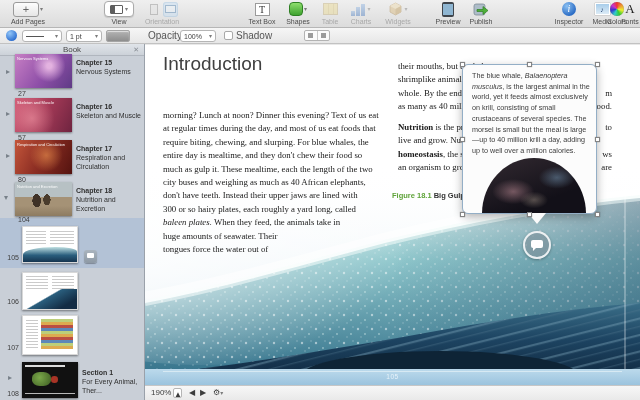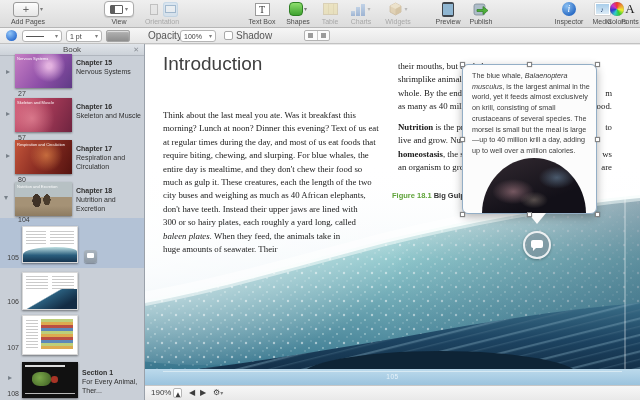--- a/index.html
+++ b/index.html
@@ -423,31 +423,31 @@
       <ellipse cx="295" cy="332" rx="140" ry="26" fill="#0e2436" clip-path="url(#clipPage)"></ellipse>
       <ellipse cx="55" cy="215" rx="215" ry="105" fill="url(#fadeTL)"></ellipse>
       <line x1="480" y1="140" x2="480" y2="324" stroke="#ffffff" stroke-width="1" opacity="0.55"></line>
       <rect y="324" width="495" height="17" fill="url(#barg)"></rect>
       <line x1="18" y1="326.5" x2="477" y2="326.5" stroke="#e6f2f8" stroke-width="0.8" opacity="0.85"></line>
     </svg>
 
     <div class="pg-heading">Introduction</div>
 
     <div id="col1" class="serif">
-      <div class="ln"><span>Think about the last meal you ate. Was it breakfast this</span></div>
       <div class="ln"><span>morning? Lunch at noon? Dinner this evening? Text of us eat</span></div>
       <div class="ln"><span>at regular times during the day, and most of us eat foods that</span></div>
       <div class="ln"><span>require biting, chewing, and slurping. For blue whales, the</span></div>
       <div class="ln"><span>entire day is mealtime, and they don't chew their food so</span></div>
-      <div class="ln"><span>much as gulp it. These creatures, each the length of the two</span></div>
+      <div class="ln"><span>much as gulp it. These mealtime, each the length of the two</span></div>
       <div class="ln"><span>city buses and weighing as much as 40 African elephants,</span></div>
       <div class="ln"><span>don't have teeth. Instead their upper jaws are lined with</span></div>
       <div class="ln"><span>300 or so hairy plates, each roughly a yard long, called</span></div>
       <div class="ln"><em>baleen plates.</em><span> When they feed, the animals take in</span></div>
       <div class="ln"><span>huge amounts of seawater. Their</span></div>
+      <div class="ln"><span>tongues force the water out of</span></div>
     </div>
 
     <div id="col2a" class="serif">
       <div class="ln">
           <span><span>their mouths, but the bal</span></span>
           <span></span>
         </div>
       <div class="ln">
           <span><span>shrimplike animals called</span></span>
           <span></span>

